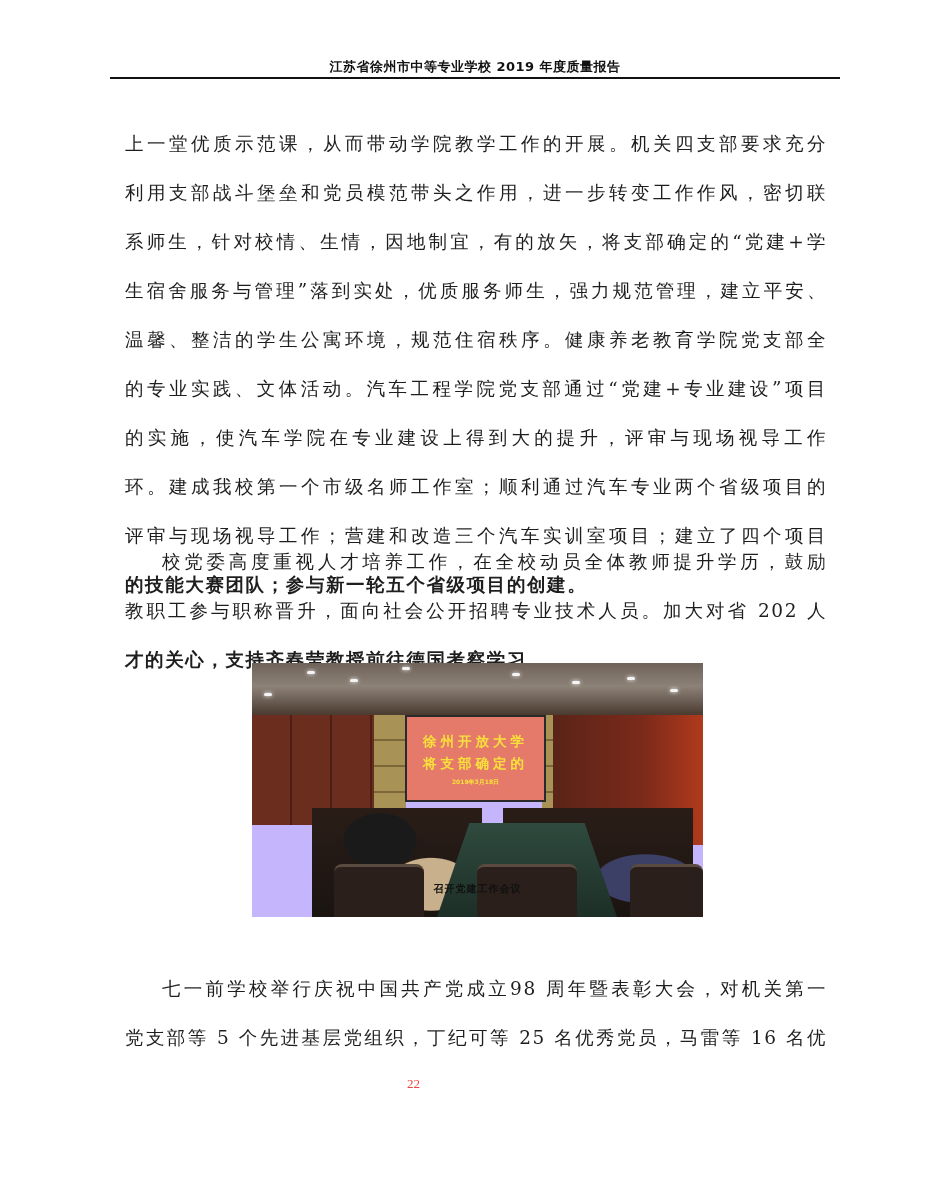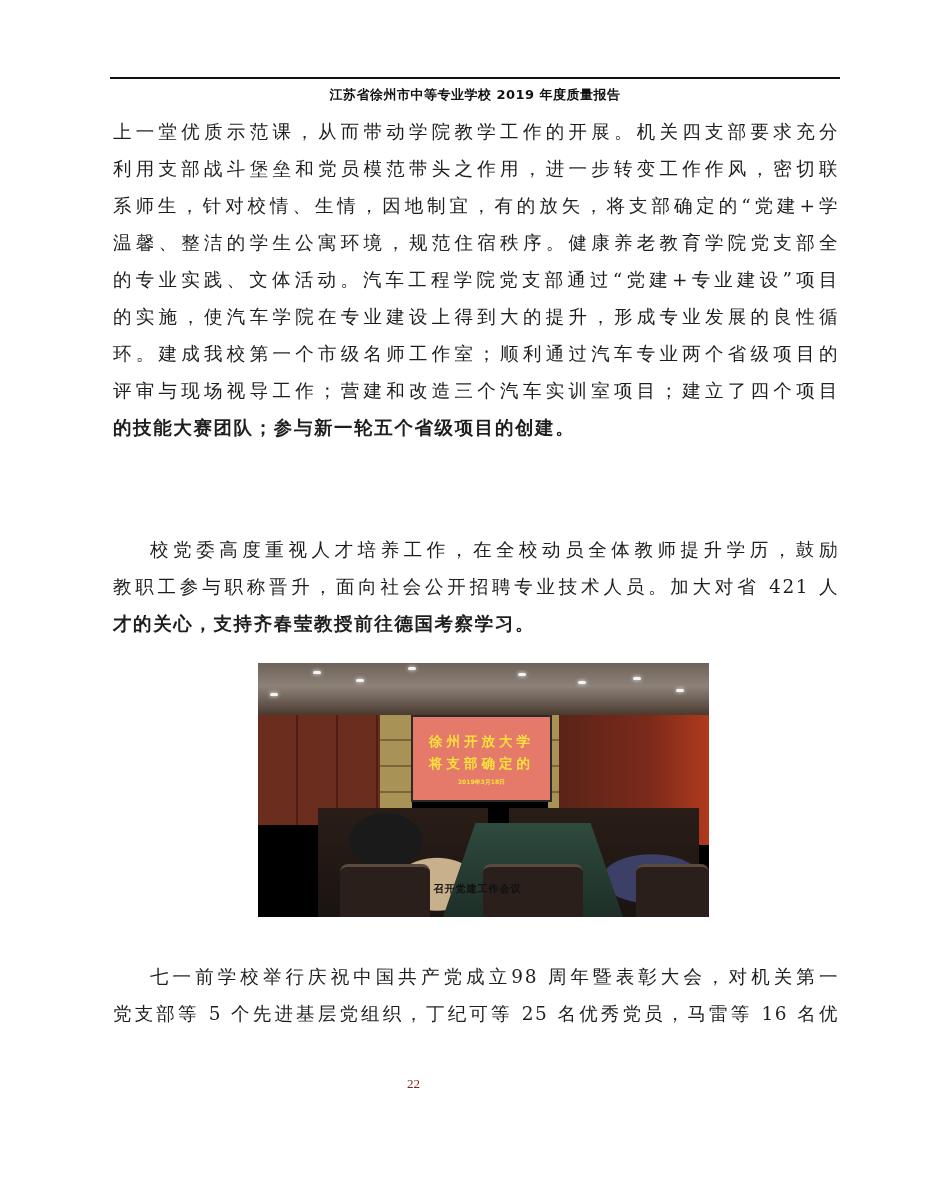--- a/index.html
+++ b/index.html
@@ -1,31 +1,31 @@
 <!DOCTYPE html>
 <html><head>
 <meta charset="utf-8">
 <style>
   html, body { margin:0; padding:0; background:#ffffff; }
   body { width:950px; height:1184px; position:relative; overflow:hidden;
          font-family:"DejaVu Serif", "Liberation Serif", serif; color:#1a1a1a; }
   .page-header { position:absolute; left:110px; top:58px; width:730px; text-align:center;
                  font-family:"DejaVu Sans", "Liberation Sans", sans-serif; font-weight:bold;
-                 font-size:13px; letter-spacing:0.5px; color:#111;margin-top:28px; }
+                 font-size:13px; letter-spacing:0.5px; color:#111; }
   .header-rule { position:absolute; left:110px; top:77px; width:730px; height:2px; background:#111; }
   .body-text { position:absolute; left:113px; width:726px; font-size:18.5px; line-height:37px;
                letter-spacing:1.6px; color:#1e1e1e; }
-  .body-text p { margin:0; text-align:justify; text-align-last:justify; }
+  .body-text p { margin:12px; text-align:justify; text-align-last:justify; }
   .body-text p.last { text-align-last:left;font-weight:bold; }
   .indent { text-indent:2em; }
   #block1 { top:113px; }
   #block2 { top:531px; }
   #block3 { top:958px; }
   .photo { position:absolute; left:252px; top:663px; width:451px; height:254px; overflow:hidden;
-           background:#000000;margin-left:6px; }
+           background:#c4b5fd; }
   .ceiling { position:absolute; left:0; top:0; width:100%; height:52px;
              background:linear-gradient(180deg,#6e6259 0%,#8d8278 45%,#4a3a30 100%); }
   .ceiling-light { position:absolute; width:8px; height:3px; background:#f4f4f4; border-radius:2px;
                    box-shadow:0 0 4px #fff; }
   .wall-left { position:absolute; left:0; top:52px; width:150px; height:110px;
                background:repeating-linear-gradient(90deg,#6a2d1e 0 38px,#4d1f14 38px 40px); }
   .wall-panel { position:absolute; top:52px; height:110px; background:repeating-linear-gradient(180deg,#a89256 0 24px,#7a6638 24px 26px); }
   .wall-right { position:absolute; right:0; top:52px; width:150px; height:130px;
                 background:linear-gradient(90deg,#5a2418 0%,#7b2a1a 60%,#b03a1c 100%); }
   .screen { position:absolute; left:153px; top:52px; width:137px; height:83px; background:#e57a6a;
@@ -44,43 +44,44 @@
   .people-right { position:absolute; right:10px; top:145px; width:190px; height:109px;
                   background:radial-gradient(ellipse at 30% 70%,#8a6a5a 0 22%,transparent 23%),
                              radial-gradient(ellipse at 75% 65%,#3c3f66 0 24%,transparent 25%),
                              linear-gradient(180deg,#2a1d17,#1a1411); }
   .chair { position:absolute; bottom:0; height:50px; background:#2a1f1a; border-radius:8px 8px 0 0;
            border-top:3px solid #5a4a40; }
   .caption { position:absolute; left:252px; top:882px; width:451px; text-align:center;
              font-family:"DejaVu Sans","Liberation Sans",sans-serif; font-weight:bold;
              font-size:10px; letter-spacing:1px; color:#111; }
   .page-number { position:absolute; left:0; top:1076px; width:827px; text-align:center;
-                 font-family:"Liberation Serif","DejaVu Serif",serif; font-size:13px; color:#7f1d1d; }
+                 font-family:"Liberation Serif","DejaVu Serif",serif; font-size:13px; color:#ef4444; }
 </style>
 </head>
 <body>
 
 <div class="page-header">江苏省徐州市中等专业学校 2019 年度质量报告</div>
 <div class="header-rule"></div>
 
 <div class="body-text" id="block1">
   <p>上一堂优质示范课，从而带动学院教学工作的开展。机关四支部要求充分</p>
   <p>利用支部战斗堡垒和党员模范带头之作用，进一步转变工作作风，密切联</p>
   <p>系师生，针对校情、生情，因地制宜，有的放矢，将支部确定的“党建+学</p>
+  <p>生宿舍服务与管理”落到实处，优质服务师生，强力规范管理，建立平安、</p>
   <p>温馨、整洁的学生公寓环境，规范住宿秩序。健康养老教育学院党支部全</p>
   <p>的专业实践、文体活动。汽车工程学院党支部通过“党建+专业建设”项目</p>
-  <p>的实施，使汽车学院在专业建设上得到大的提升，形成专业发展的良性循</p>
+  <p>的实施，使汽车学院在专业建设上得到大的提升，评审与现场视导工作</p>
   <p>环。建成我校第一个市级名师工作室；顺利通过汽车专业两个省级项目的</p>
   <p>评审与现场视导工作；营建和改造三个汽车实训室项目；建立了四个项目</p>
   <p class="last">的技能大赛团队；参与新一轮五个省级项目的创建。</p>
 </div>
 
 <div class="body-text" id="block2">
   <p class="indent">校党委高度重视人才培养工作，在全校动员全体教师提升学历，鼓励</p>
-  <p>教职工参与职称晋升，面向社会公开招聘专业技术人员。加大对省 421 人</p>
+  <p>教职工参与职称晋升，面向社会公开招聘专业技术人员。加大对省 202 人</p>
   <p class="last">才的关心，支持齐春莹教授前往德国考察学习。</p>
 </div>
 
 <div class="photo">
   <div class="ceiling">
     <span class="ceiling-light" style="left:12px;top:30px"></span>
     <span class="ceiling-light" style="left:55px;top:8px"></span>
     <span class="ceiling-light" style="left:98px;top:16px"></span>
     <span class="ceiling-light" style="left:150px;top:4px"></span>
     <span class="ceiling-light" style="left:260px;top:10px"></span>

